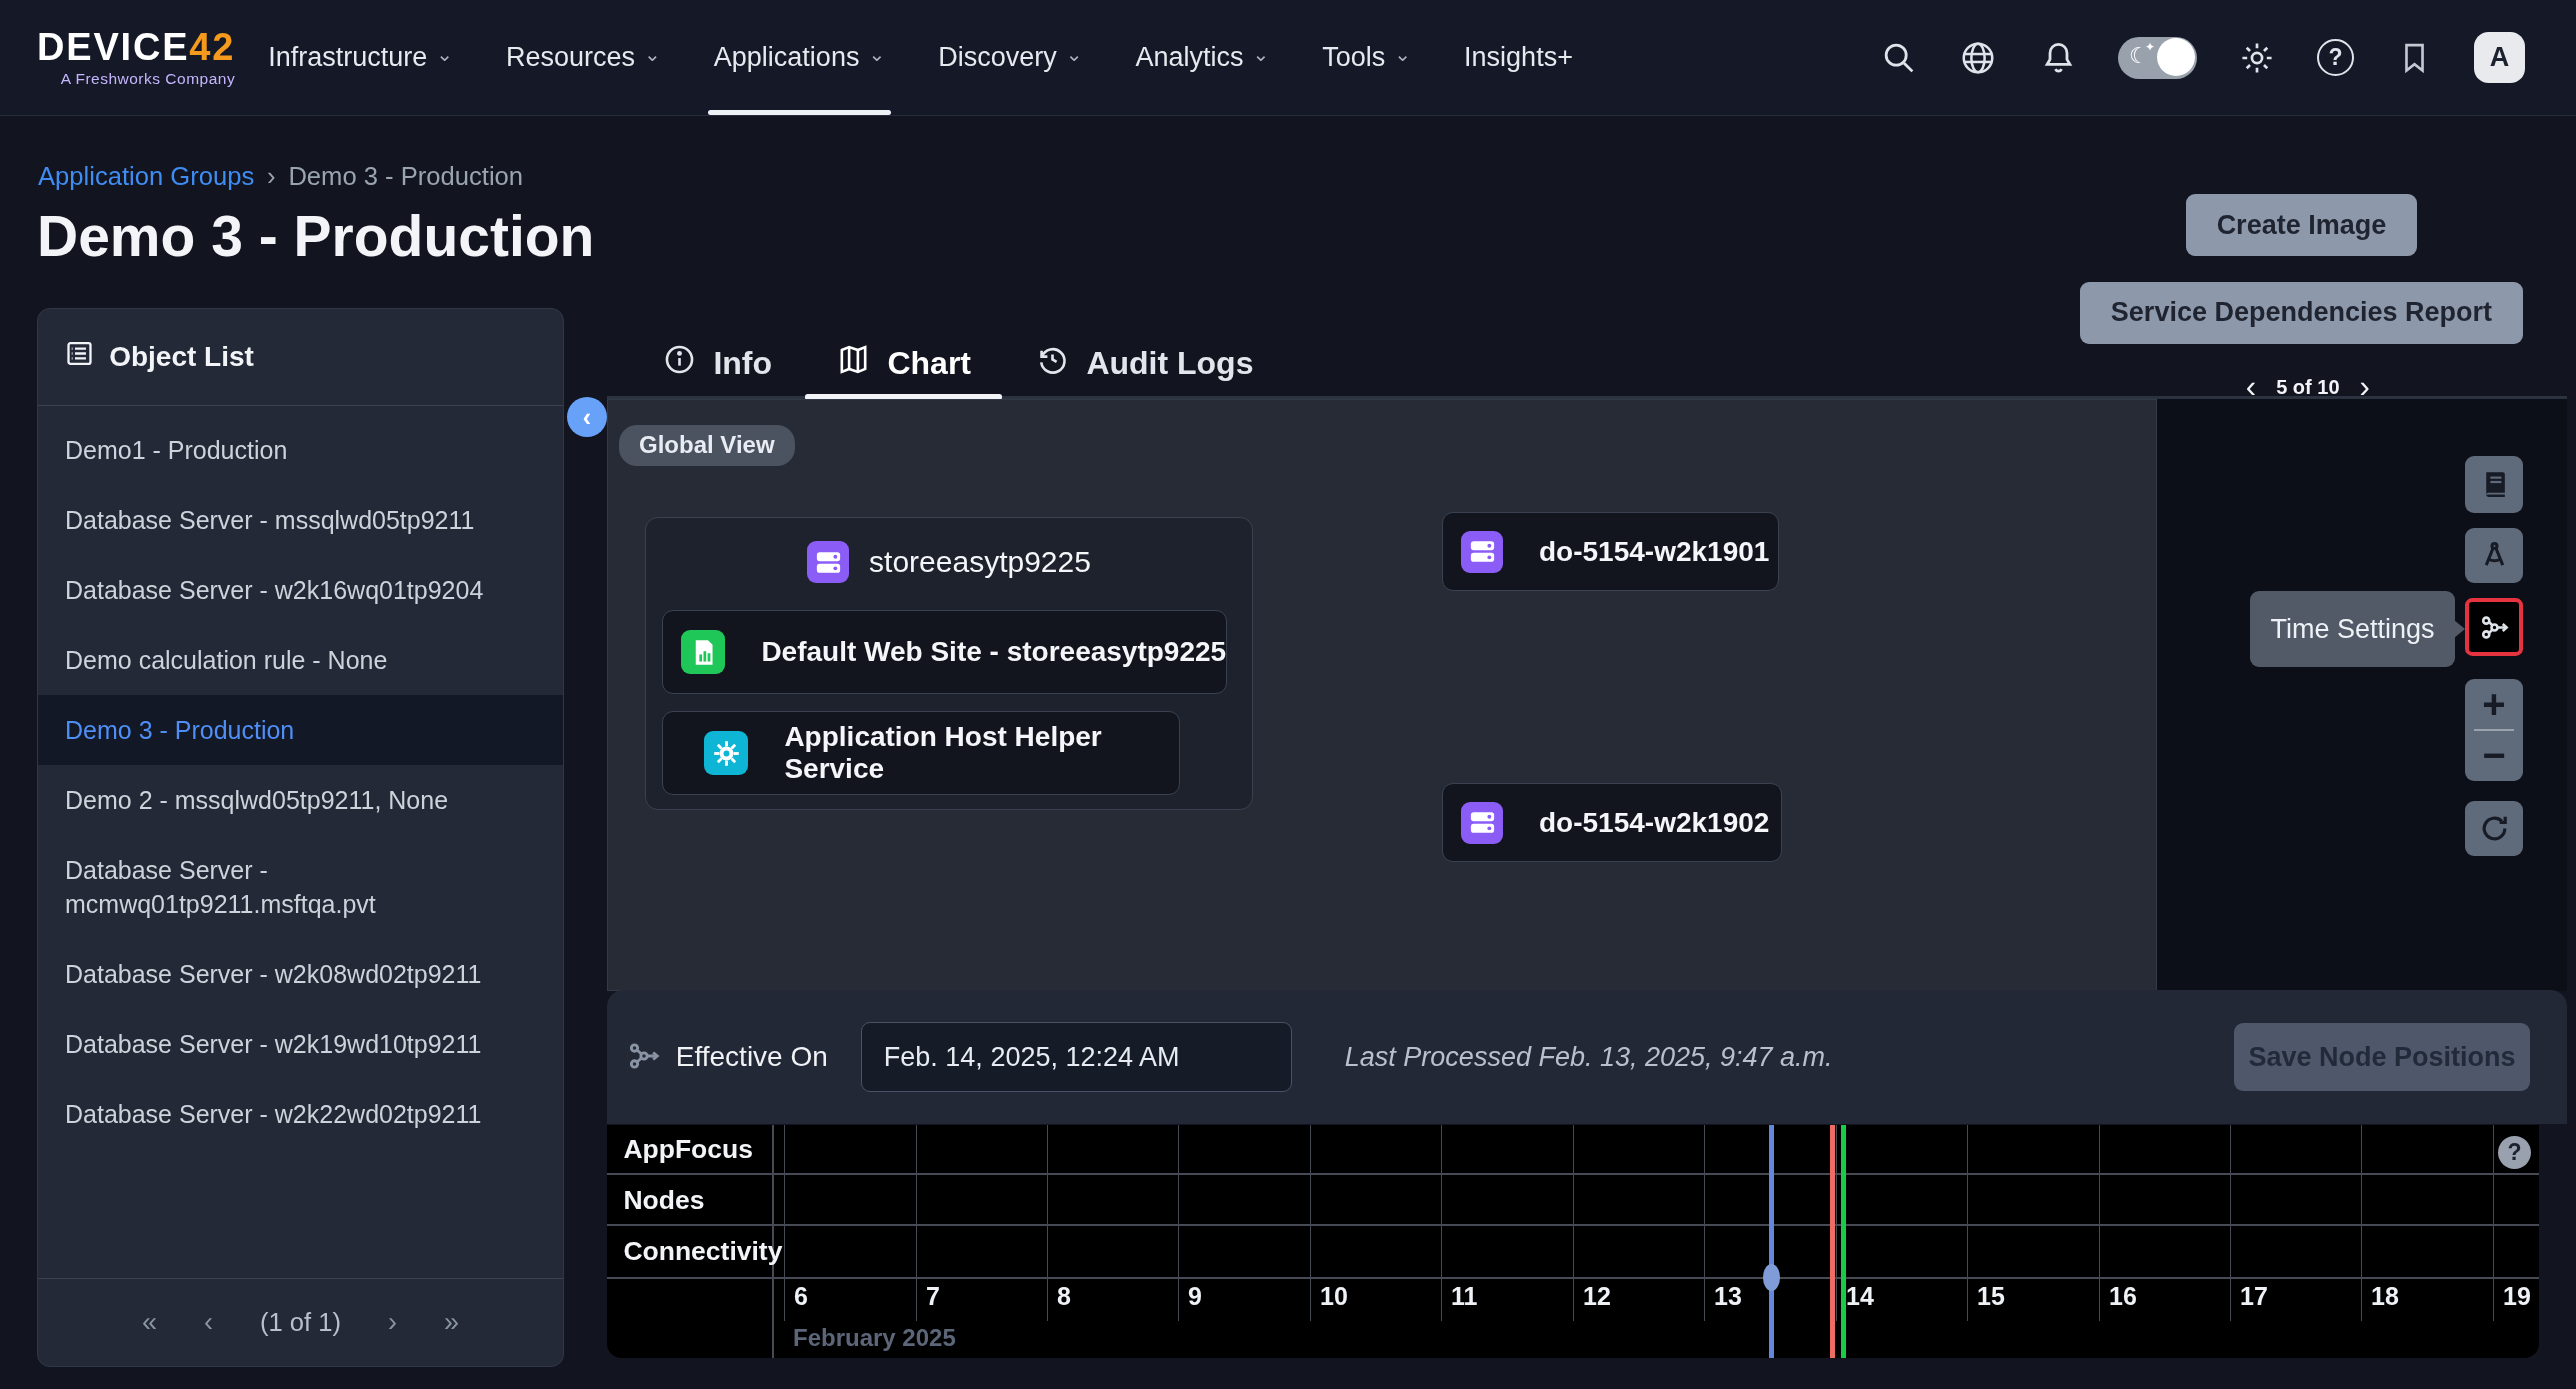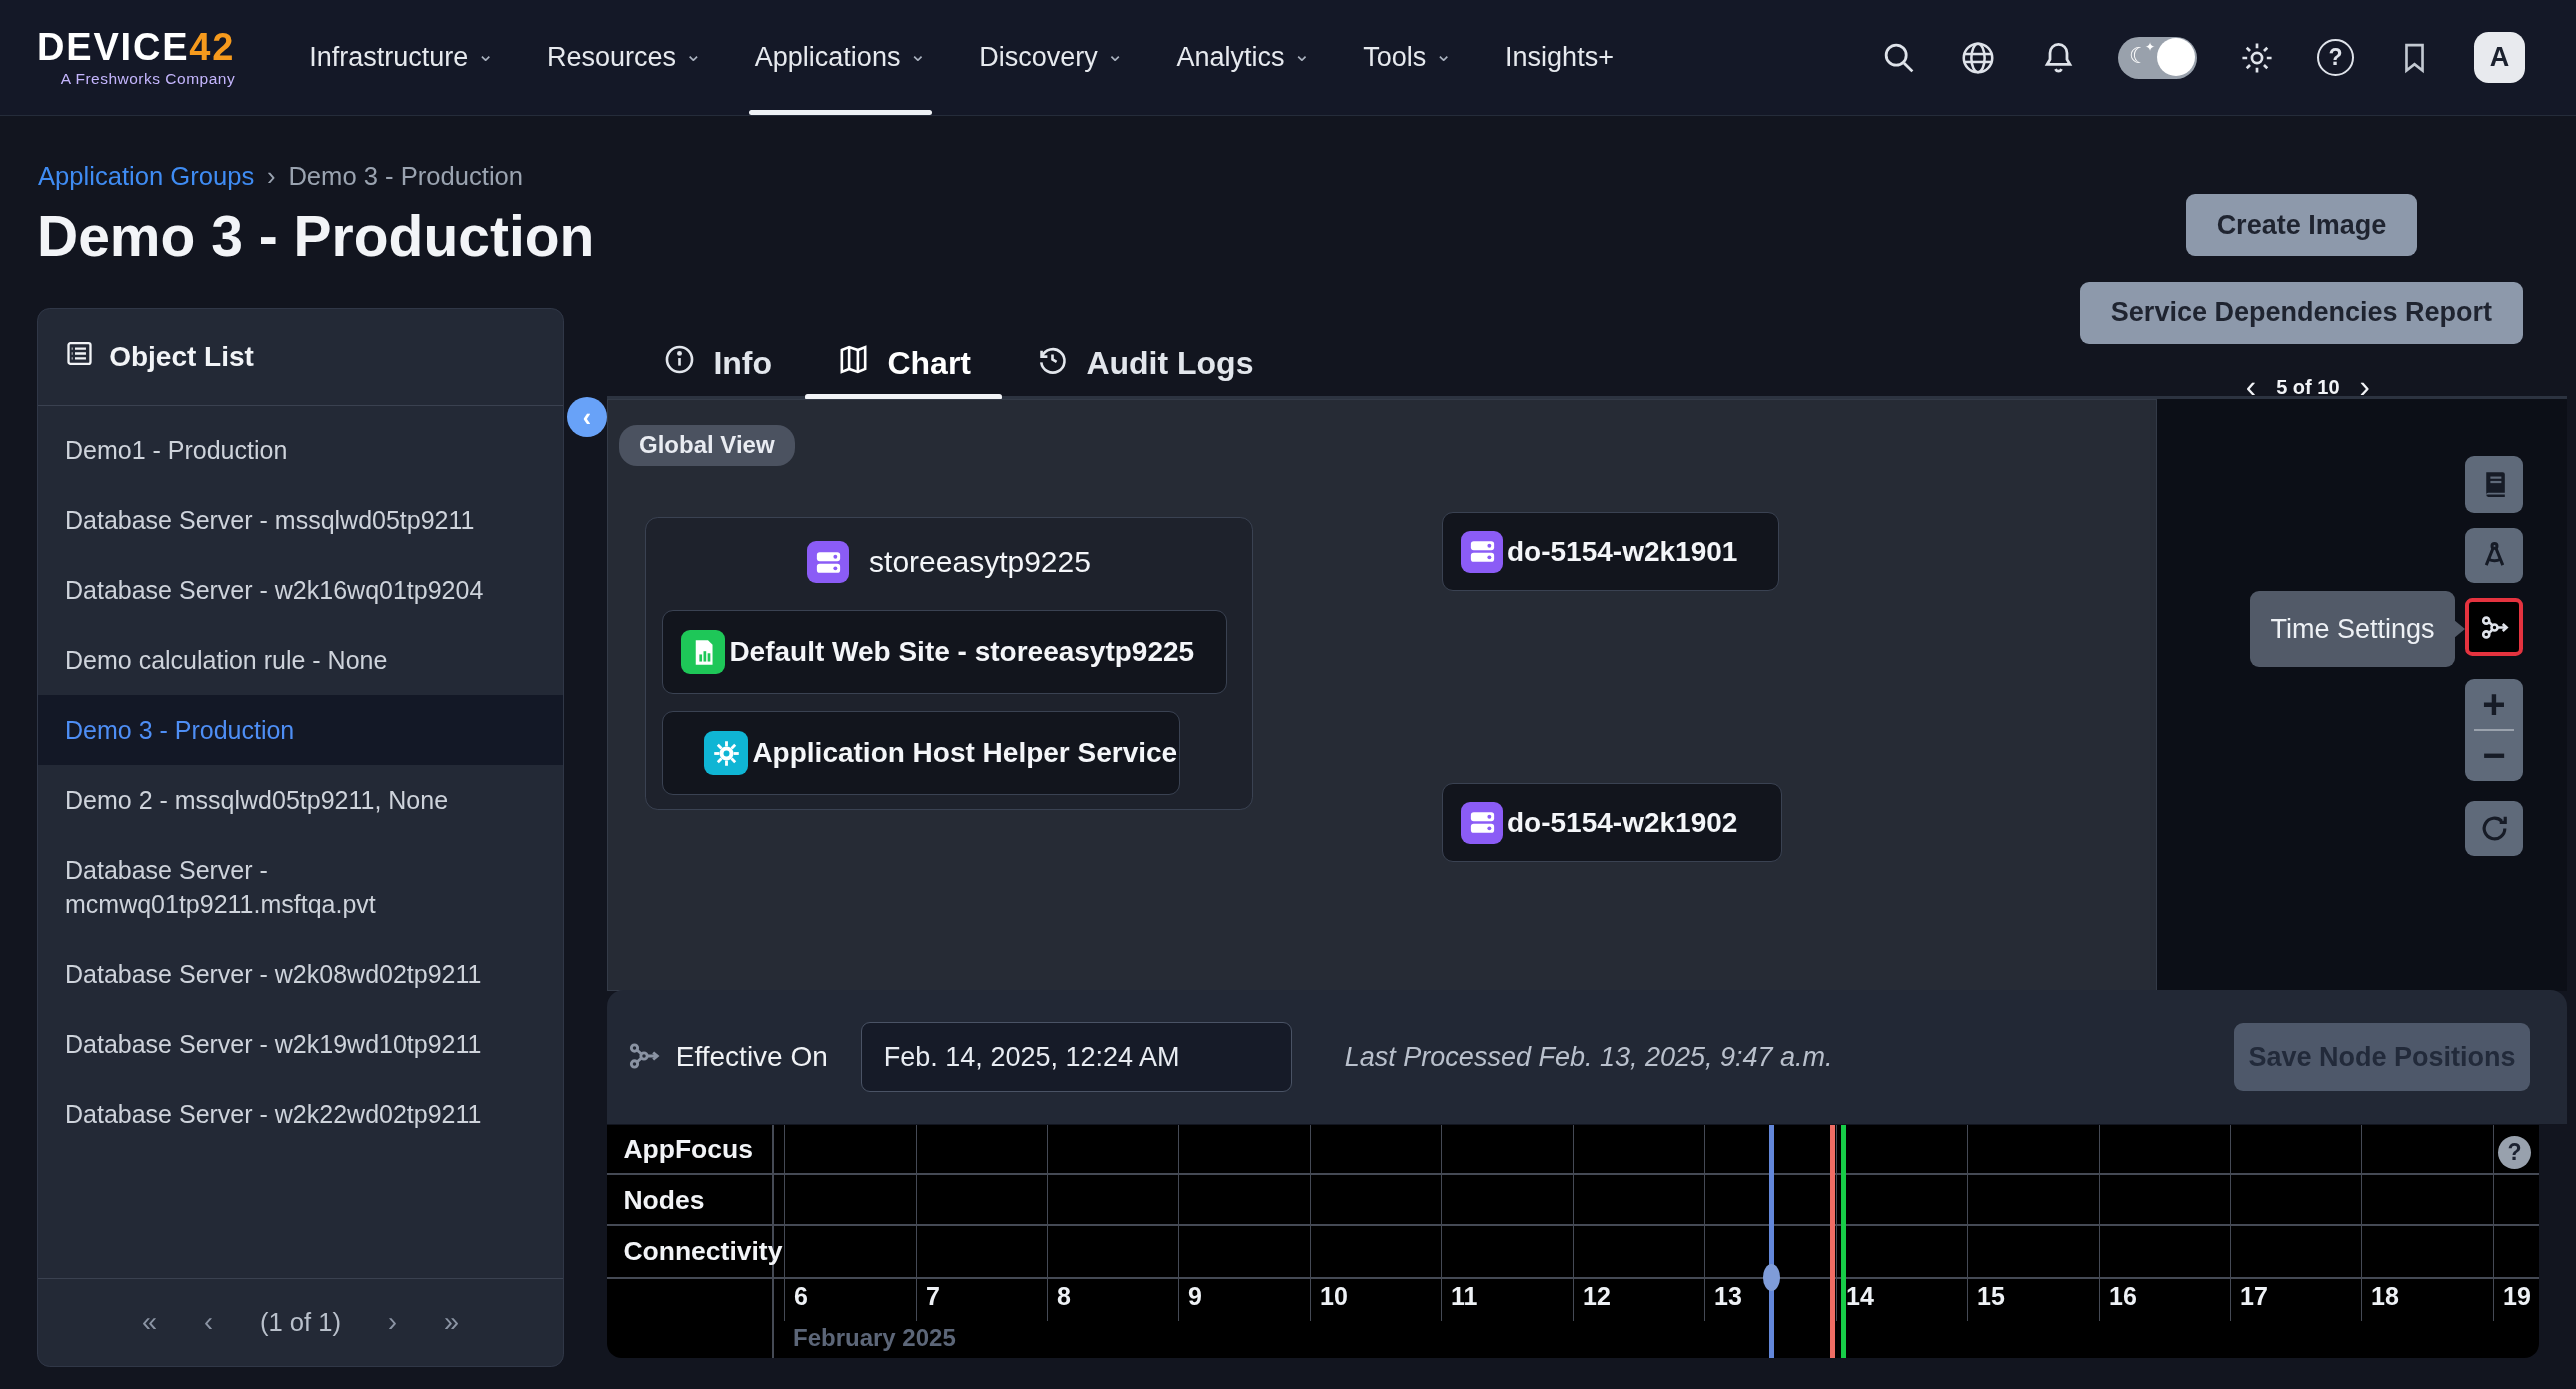--- a/index.html
+++ b/index.html
@@ -2,21 +2,21 @@
 <html style="font-size:14.6px"><head>
 <meta charset="utf-8">
 <style>
   * { box-sizing: border-box; margin: 0; padding: 0; }
   body { background:#0d1017; font-family:"Liberation Sans","DejaVu Sans",sans-serif; }
   #app { position:relative; width:2576px; height:1389px; background:#12151f; overflow:hidden; }
 
   
   .topnav { position:absolute; left:0; top:0; width:2576px; height:116px; background:#141827;
             display:flex; align-items:center; padding:0 51px 0 37px; border-bottom:1.8px solid #252c3a; }
-  .logo { margin-right:74px; }
+  .logo { margin-right:33px; }
   .logo-line { font-size:38px; font-weight:bold; letter-spacing:1.8px; color:#fff; line-height:40px;}
   .logo-line .brand42 { color:#f69a1d; }
   .logo-tag { font-size:15.5px; color:#c4b5fd; margin-top:3.7px; letter-spacing:0.5px;text-align:right;}
   .menu { display:flex; gap:53px; align-items:center; height:100%; }
   .menu-item { position:relative; display:flex; align-items:center; gap:9px; height:100%;
                font-size:27px; color:#e6e9ee; cursor:pointer; }
   .menu-item .caret { font-size:20px; color:#aab2bf; transform:translateY(-3.7px); }
   .menu-item.active::after { content:""; position:absolute; left:-5.5px; right:-5.5px; bottom:0;
                height:5.5px; background:#eef1f5; border-radius:2.7px; }
   .nav-right { margin-left:auto; display:flex; align-items:center; gap:40px; }
@@ -64,21 +64,21 @@
   .tab.active { color:#fff; }
   .tab.active::after { content:""; position:absolute; left:-31px; right:-31px; bottom:-3.7px; height:5.5px;
          background:#f2f4f7; border-radius:2.7px; }
 
   
   .canvas { position:absolute; left:607px; top:399px; width:1549px; height:592px; background:#262b35;
             border:0.9px solid #343b48; border-right:none; }
   .gv-pill { position:absolute; left:11px; top:25px; background:#4b5260; color:#e9ecf2; font-size:24px;
              font-weight:bold; padding:6.4px 20px; border-radius:18px; }
   .nodebox { background:#12151d; border:1.8px solid #3a4252; border-radius:11px; display:flex;
-             align-items:center; gap:4px; padding-left:18px; cursor:grab; }
+             align-items:center; gap:36px; padding-left:18px; cursor:grab; }
   .nodebox .nlabel { font-size:28px; font-weight:bold; color:#f4f6f9; }
   .group { position:absolute; left:37px; top:117px; width:608px; height:293px; background:#1e222c;
            border:1.8px solid #3a4252; border-radius:12.8px; cursor:grab; }
   .group-head { display:flex; align-items:center; justify-content:center; gap:20px; height:88px; }
   .group-head .nlabel { font-size:30px; font-weight:normal; color:#f4f6f9; }
   .ic-sq { border-radius:9px; display:flex; align-items:center; justify-content:center; flex:0 0 auto; }
   .ic-purple { background:#8b5cf6; width:42px; height:42px; }
   .ic-green  { background:#1ec758; width:44px; height:44px; }
   .ic-cyan   { background:#0fb5d4; width:44px; height:44px; }
 

